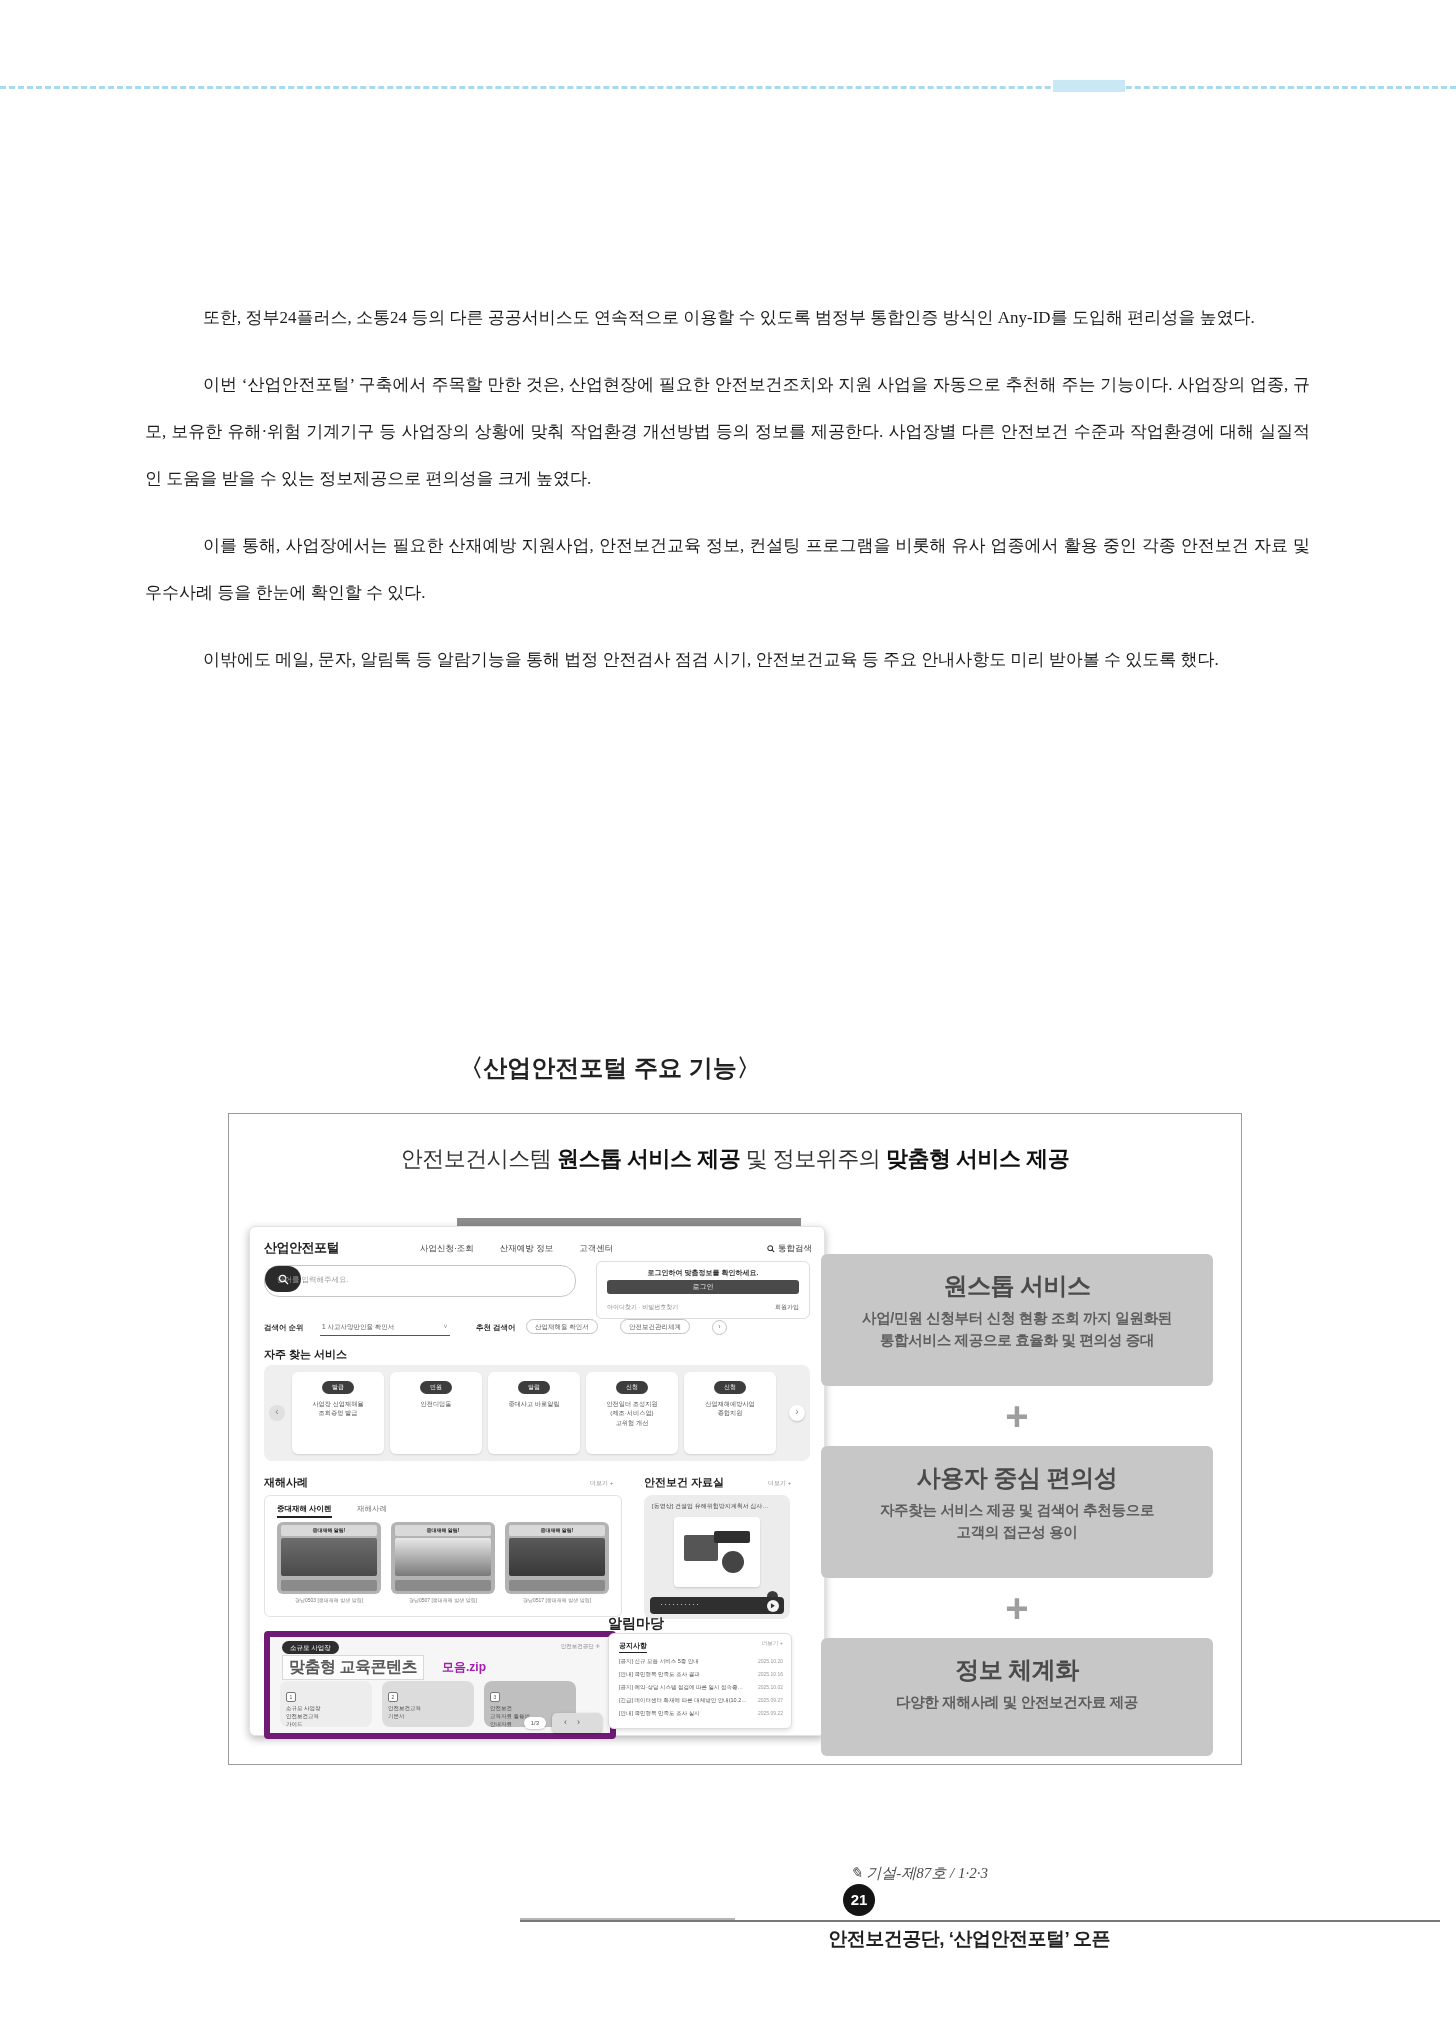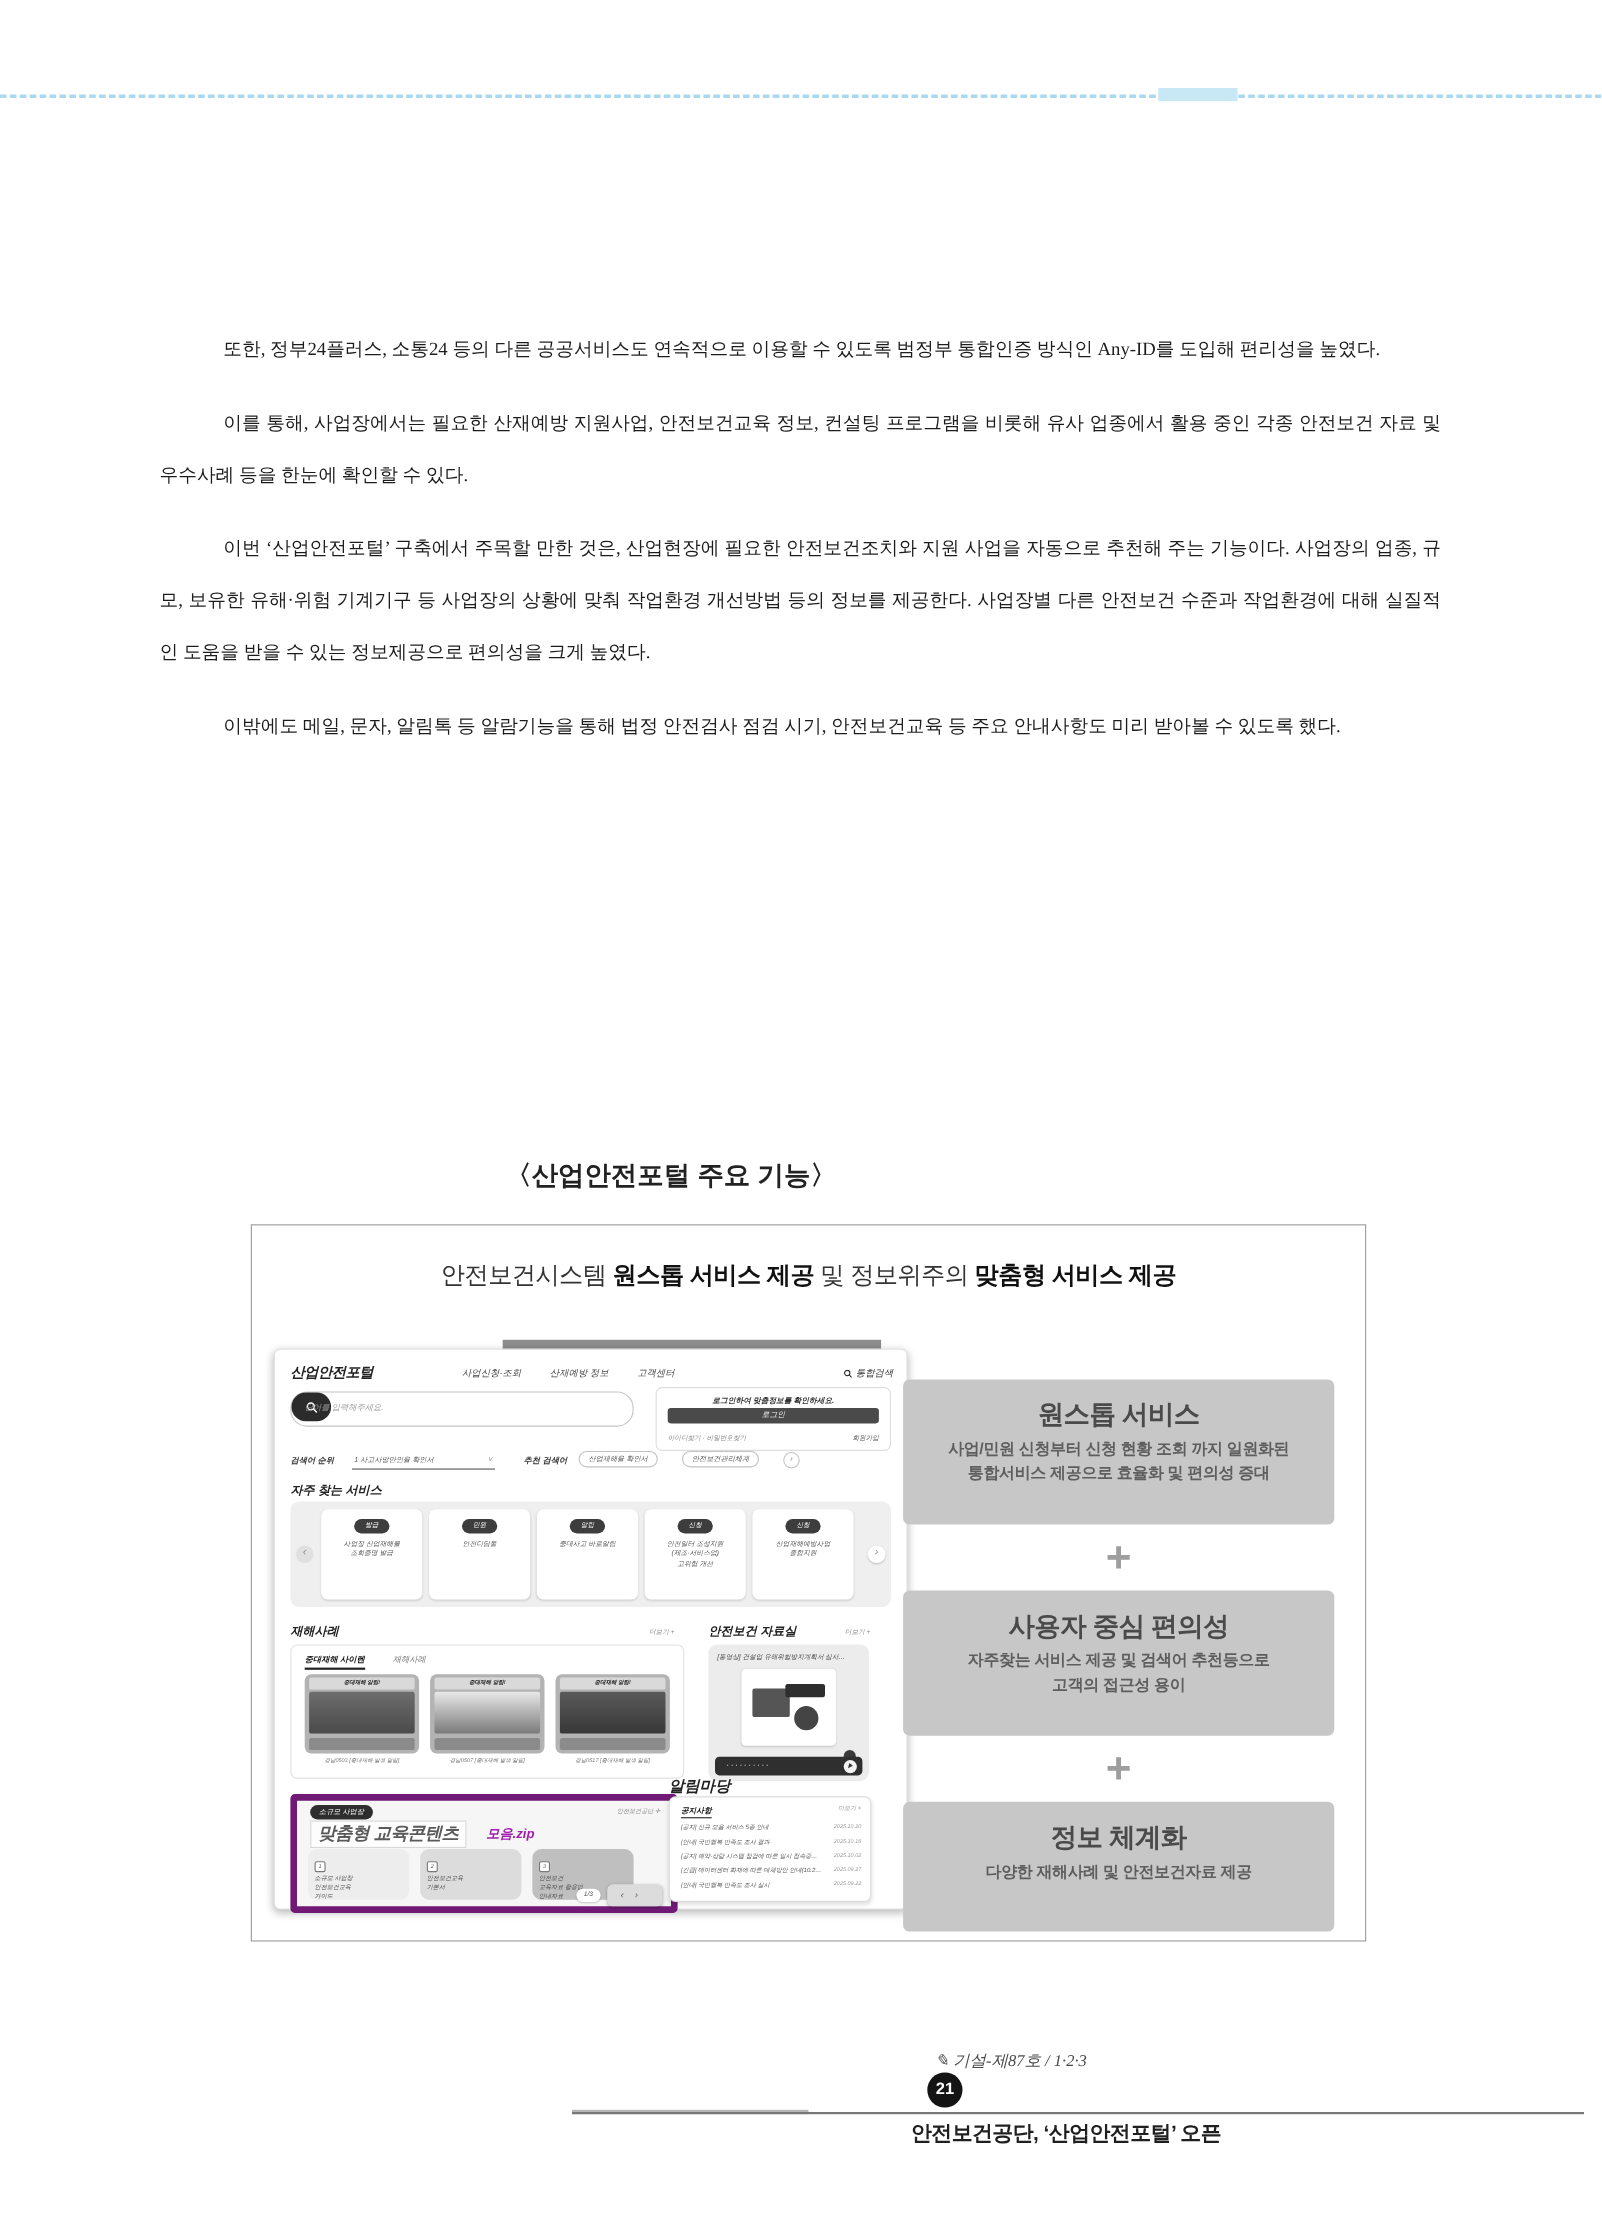--- a/index.html
+++ b/index.html
@@ -20,21 +20,21 @@
   .caption{left:145px;top:1052px;width:930px;text-align:center;font-size:24px;font-weight:bold;color:#222;}
 
   
   .figure{left:228px;top:1113px;width:1012px;height:650px;border:1px solid #9a9a9a;background:#fff;}
   .fig-title{left:0;top:30px;width:1012px;text-align:center;font-size:22px;color:#333;letter-spacing:-0.5px;}
   .fig-title b{color:#111;}
 
   
   .crop-strip{left:228px;top:104px;width:344px;height:10px;background:#8d8d8d;}
   .portal{left:20px;top:112px;width:574px;height:508px;background:#fff;border:1px solid #e3e3e3;
-          border-radius:6px;box-shadow:0 3px 8px rgba(0,0,0,.28);font-family:"Liberation Sans",sans-serif;font-style:italic;}
+          border-radius:6px;box-shadow:0 3px 8px rgba(0,0,0,.28);font-family:"Liberation Sans",sans-serif;}
   .p-logo{left:14px;top:12px;font-size:13px;font-weight:bold;color:#222;letter-spacing:-0.5px;}
   .p-nav{left:170px;top:16px;display:flex;gap:26px;font-size:8.5px;color:#444;}
   .p-search-link{right:12px;top:16px;font-size:8.5px;color:#333;display:flex;align-items:center;gap:3px;}
   .p-input{left:14px;top:38px;width:310px;height:30px;border:1px solid #c6c6c6;border-radius:15px;background:#fff;}
   .p-input span{position:absolute;left:12px;top:9px;font-size:7.5px;color:#9a9a9a;}
   .p-search-btn{right:2px;top:2px;width:36px;height:26px;border-radius:13px;background:#2b2b2b;color:#fff;
                 display:flex;align-items:center;justify-content:center;}
   .p-login{left:346px;top:34px;width:212px;height:56px;border:1px solid #ddd;border-radius:6px;background:#fff;}
   .p-login .prompt{position:absolute;left:0;top:6px;width:100%;text-align:center;font-size:7px;font-weight:bold;color:#333;}
   .p-login .btn{position:absolute;left:10px;top:18px;width:192px;height:14px;background:#4a4a4a;border-radius:3px;
@@ -124,22 +124,22 @@
 </head>
 <body>
 
 <div id="canvas">
 
   <div class="abs top-dash"></div>
   <div class="abs top-solid"></div>
 
   <div class="abs article">
     <p>또한, 정부24플러스, 소통24 등의 다른 공공서비스도 연속적으로 이용할 수 있도록 범정부 통합인증 방식인 Any-ID를 도입해 편리성을 높였다.</p>
+    <p>이번 ‘산업안전포털’ 구축에서 주목할 만한 것은, 산업현장에 필요한 안전보건조치와 지원 사업을 자동으로 추천해 주는 기능이다. 사업장의 업종, 규모, 보유한 유해·위험 기계기구 등 사업장의 상황에 맞춰 작업환경 개선방법 등의 정보를 제공한다. 사업장별 다른 안전보건 수준과 작업환경에 대해 실질적인 도움을 받을 수 있는 정보제공으로 편의성을 크게 높였다.</p>
     <p>이를 통해, 사업장에서는 필요한 산재예방 지원사업, 안전보건교육 정보, 컨설팅 프로그램을 비롯해 유사 업종에서 활용 중인 각종 안전보건 자료 및 우수사례 등을 한눈에 확인할 수 있다.</p>
-    <p>이번 ‘산업안전포털’ 구축에서 주목할 만한 것은, 산업현장에 필요한 안전보건조치와 지원 사업을 자동으로 추천해 주는 기능이다. 사업장의 업종, 규모, 보유한 유해·위험 기계기구 등 사업장의 상황에 맞춰 작업환경 개선방법 등의 정보를 제공한다. 사업장별 다른 안전보건 수준과 작업환경에 대해 실질적인 도움을 받을 수 있는 정보제공으로 편의성을 크게 높였다.</p>
     <p>이밖에도 메일, 문자, 알림톡 등 알람기능을 통해 법정 안전검사 점검 시기, 안전보건교육 등 주요 안내사항도 미리 받아볼 수 있도록 했다.</p>
   </div>
 
   <div class="abs caption">〈산업안전포털 주요 기능〉</div>
 
   <div class="abs figure">
 
     <div class="abs fig-title">
       <span>안전보건시스템 </span><b>원스톱 서비스 제공</b><span> 및 정보위주의 </span><b>맞춤형 서비스 제공</b>
     </div>

